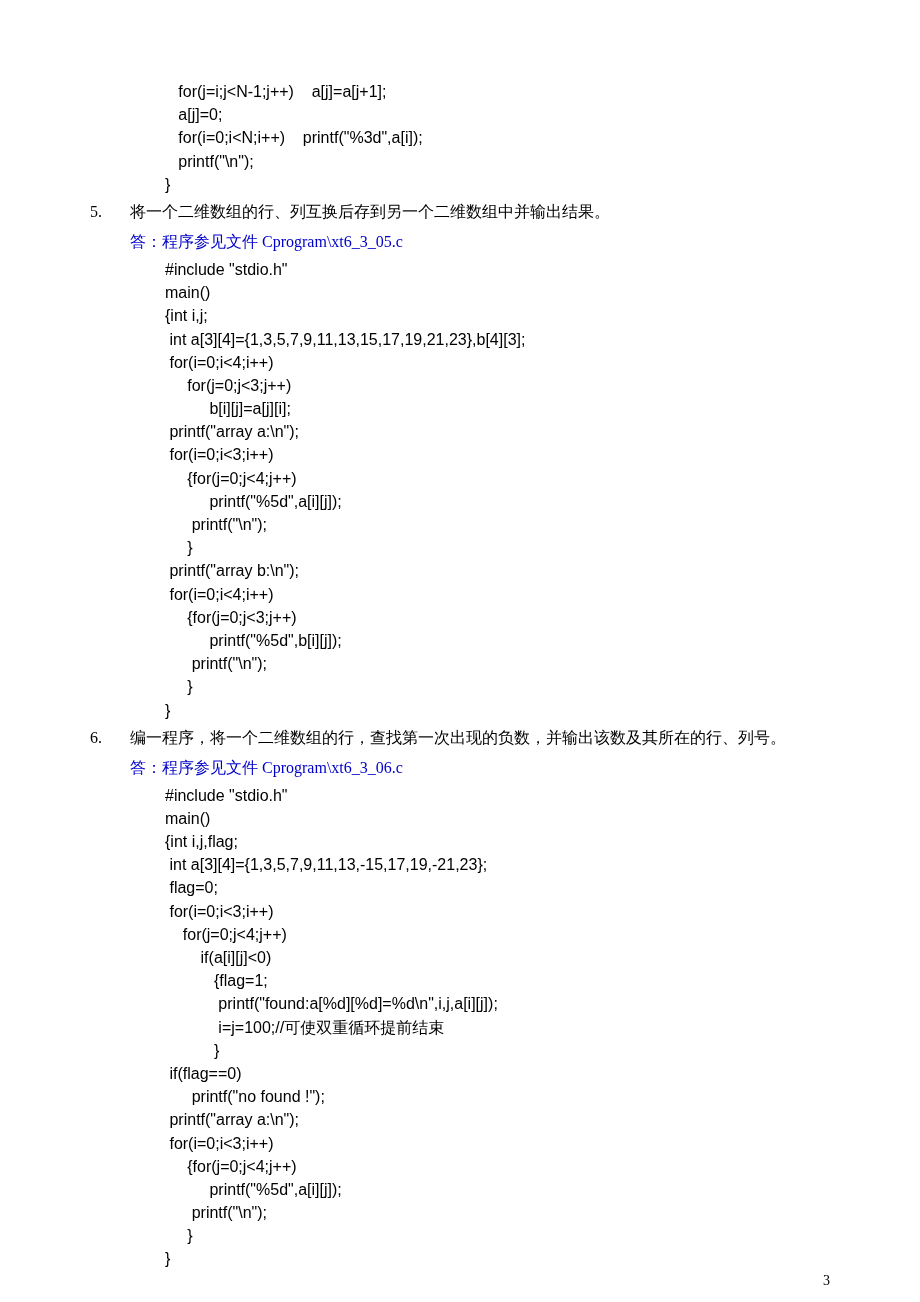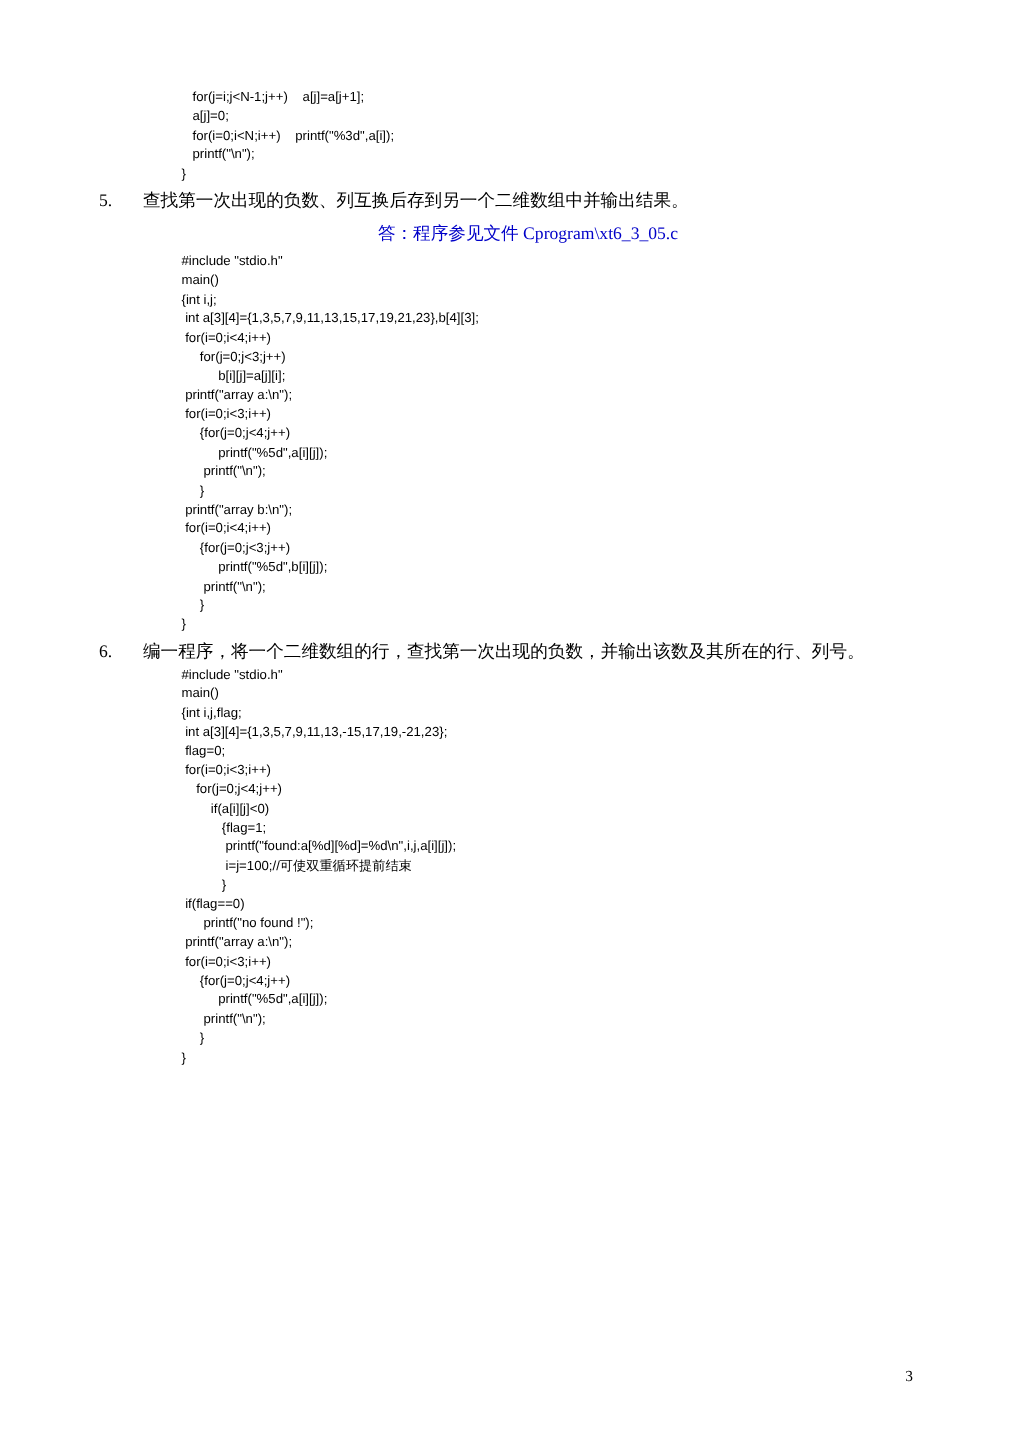--- a/index.html
+++ b/index.html
@@ -13,21 +13,21 @@
     line-height: 1.5;
   }
   .page {
     padding: 80px 90px 60px 90px;
     box-sizing: border-box;
     position: relative;
     min-height: 1302px;
   }
   .code-block {
     font-family: Arial, sans-serif;
-    font-size: 12px;
+    font-size: 16px;
     white-space: pre;
     margin-left: 75px;
     line-height: 1.45;
   }
   .problem {
     display: flex;
     margin-top: 4px;
   }
   .problem-num {
     width: 40px;
@@ -37,21 +37,20 @@
   .problem-text {
     flex: 1;
     font-family: "SimSun", "宋体", serif;
   }
   .answer {
     margin-left: 40px;
     margin-top: 6px;
     margin-bottom: 4px;
     color: #0000c8;
     font-family: "SimSun", "宋体", serif;
-    text-align: center;
   }
   .answer .path {
     font-family: "Times New Roman", serif;
   }
   .page-num {
     position: absolute;
     bottom: 40px;
     right: 90px;
     font-family: "Times New Roman", serif;
     font-size: 14px;
@@ -63,21 +62,21 @@
 <div class="page">
 
   <div class="code-block">   for(j=i;j&lt;N-1;j++)    a[j]=a[j+1];
    a[j]=0;
    for(i=0;i&lt;N;i++)    printf("%3d",a[i]);
    printf("\n");
 }</div>
 
   <div class="problem">
     <div class="problem-num">5.</div>
-    <div class="problem-text">查找第一次出现的负数、列互换后存到另一个二维数组中并输出结果。</div>
+    <div class="problem-text">将一个二维数组的行、列互换后存到另一个二维数组中并输出结果。</div>
   </div>
 
   <div class="answer">
     <span>答：程序参见文件 </span><span class="path">Cprogram\xt6_3_05.c</span>
   </div>
 
   <div class="code-block">#include "stdio.h"
 main()
 {int i,j;
  int a[3][4]={1,3,5,7,9,11,13,15,17,19,21,23},b[4][3];
@@ -96,20 +95,23 @@
           printf("%5d",b[i][j]);
       printf("\n");
      }
 }</div>
 
   <div class="problem">
     <div class="problem-num">6.</div>
     <div class="problem-text">编一程序，将一个二维数组的行，查找第一次出现的负数，并输出该数及其所在的行、列号。</div>
   </div>
 
+  <div class="answer">
+    <span>答：程序参见文件 </span><span class="path">Cprogram\xt6_3_06.c</span>
+  </div>
 
   <div class="code-block">#include "stdio.h"
 main()
 {int i,j,flag;
  int a[3][4]={1,3,5,7,9,11,13,-15,17,19,-21,23};
  flag=0;
  for(i=0;i&lt;3;i++)
     for(j=0;j&lt;4;j++)
         if(a[i][j]&lt;0)
            {flag=1;

